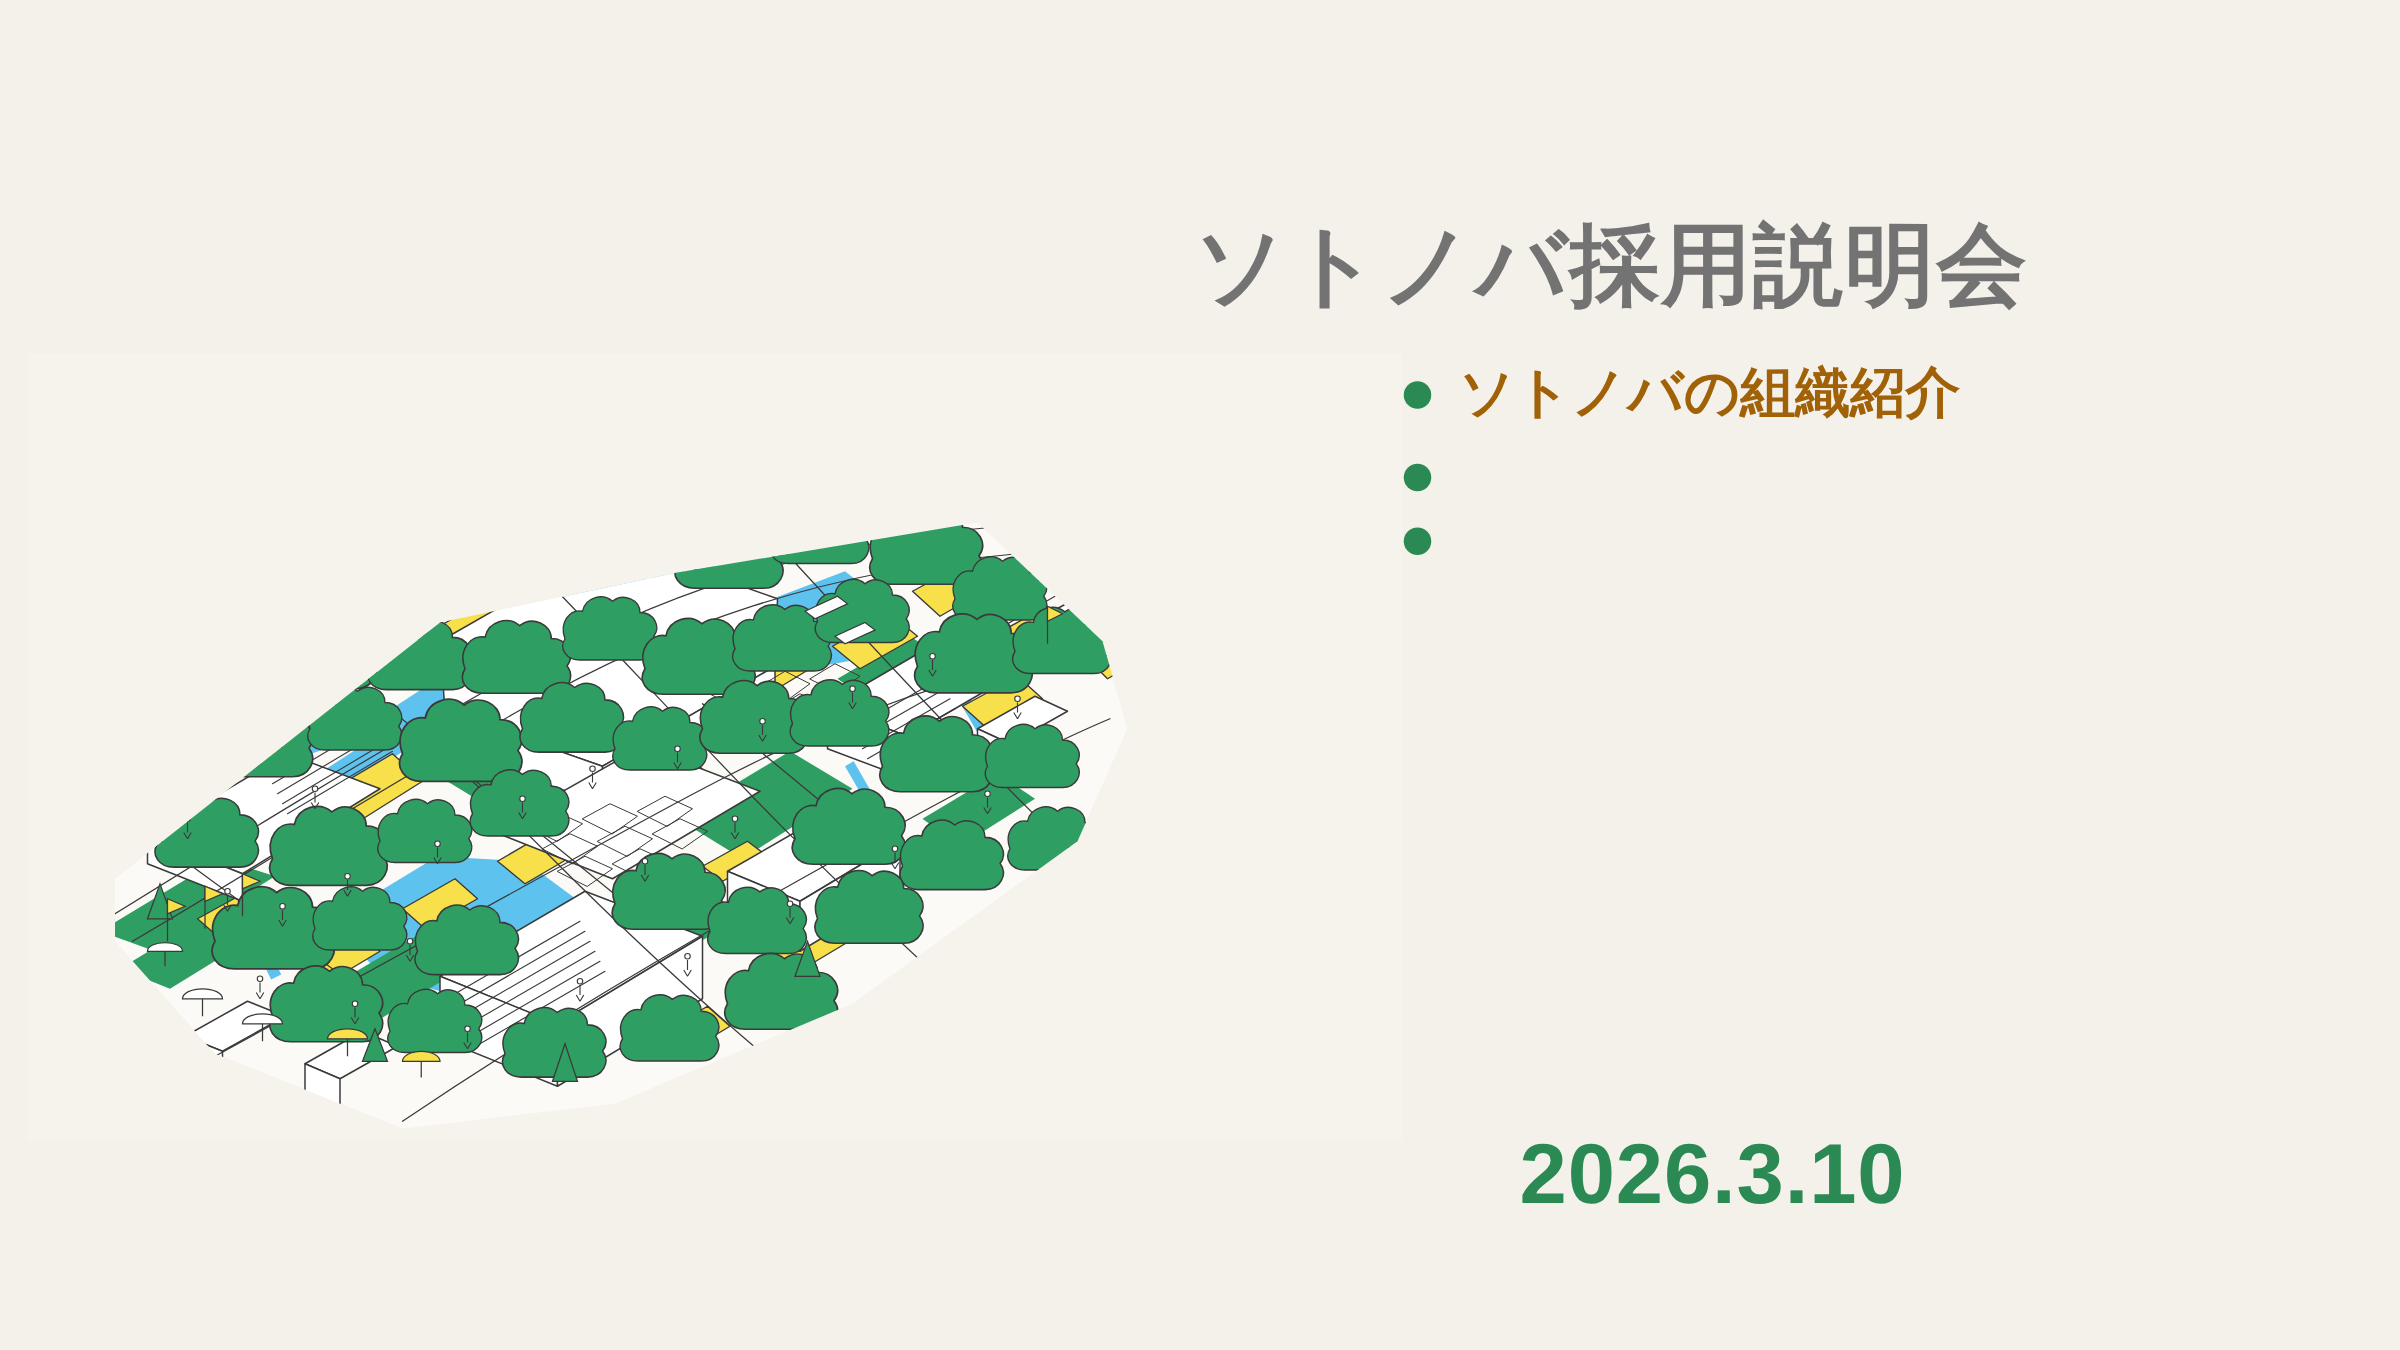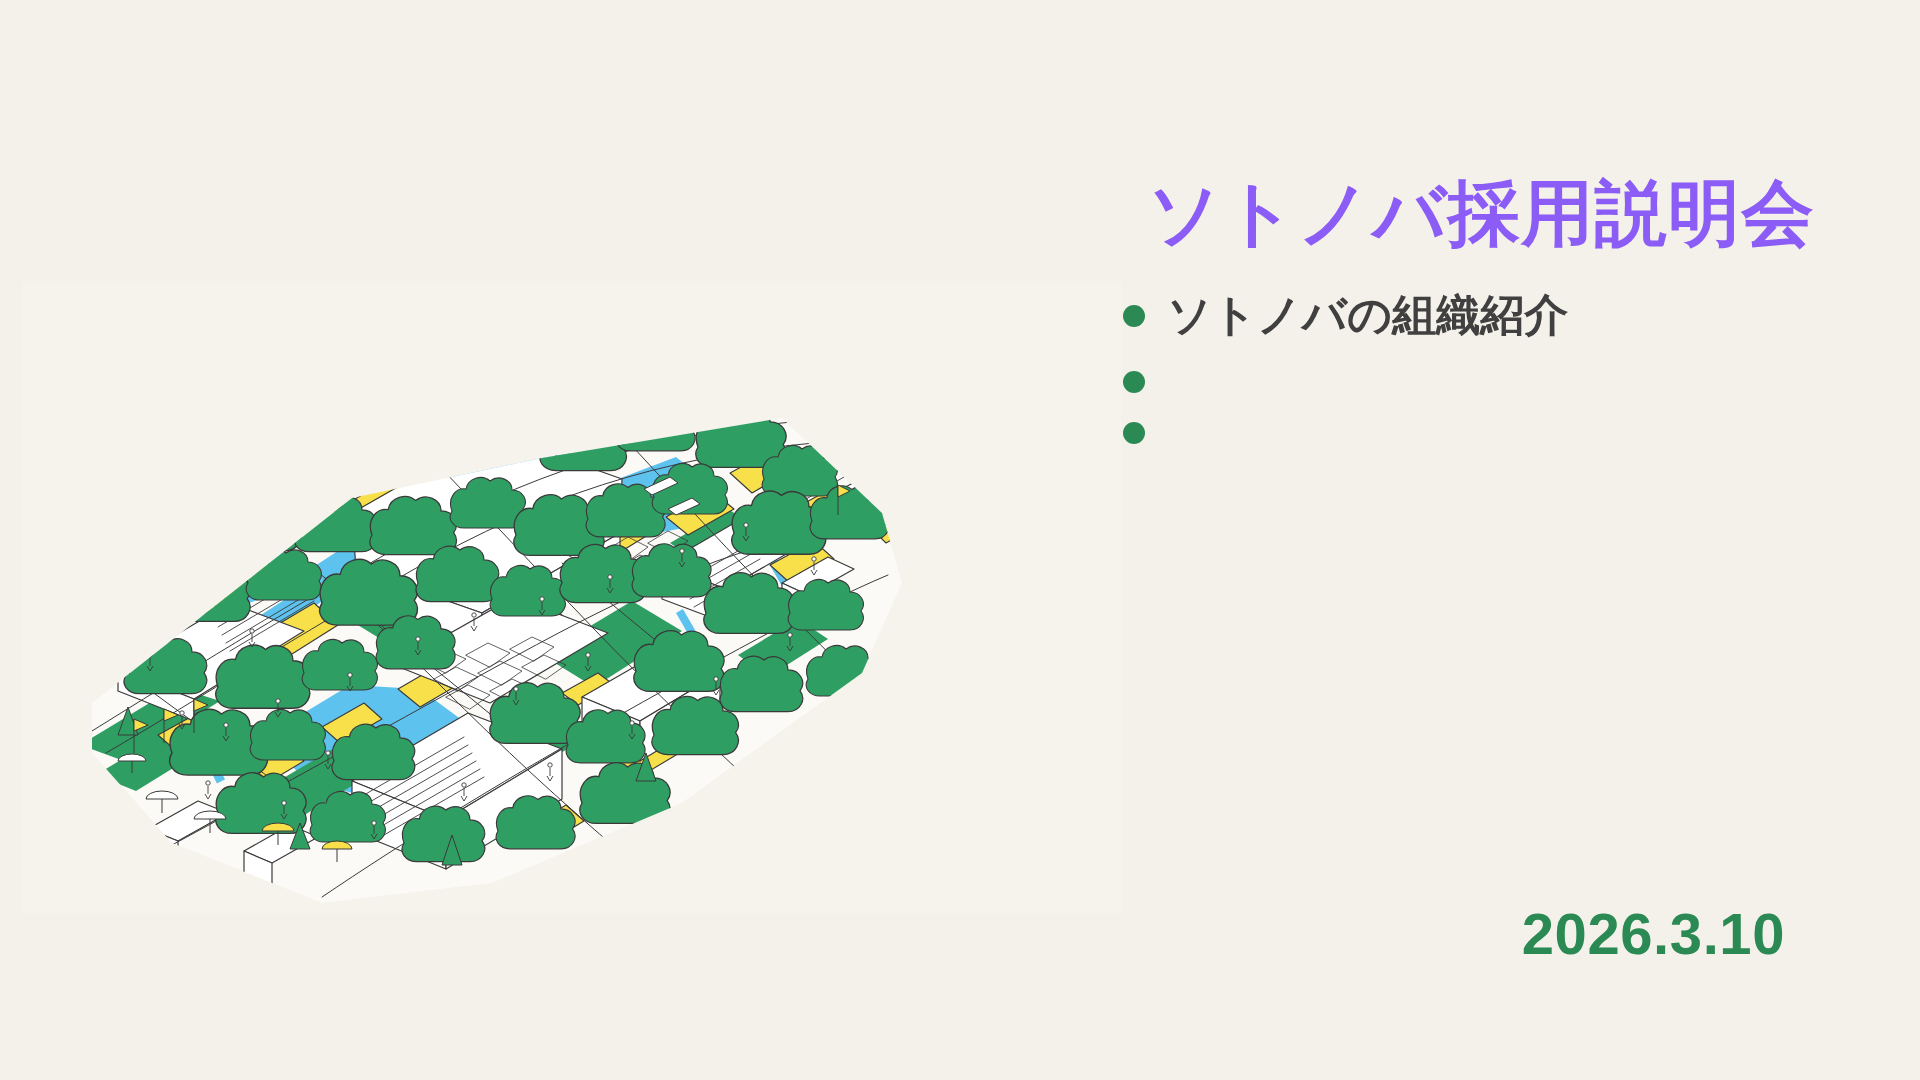--- a/index.html
+++ b/index.html
@@ -49,22 +49,21 @@
     top: 0;
     width: 965px;
     height: 1080px;
   }
 
   #page-title {
     position: absolute;
     left: 0;
     top: 128px;
     width: 860px;
-    text-align: right;
-    color: #8b5cf6;
+    color: #737373;
     font-size: 72px;
     font-weight: 700;
     letter-spacing: 0.02em;
     line-height: 1.05;
     white-space: nowrap;
   }
 
   #bullet-list {
     position: absolute;
     left: 0;
@@ -73,21 +72,21 @@
     margin: 0;
     padding: 0;
     list-style: none;
   }
   .bullet-item {
     display: flex;
     align-items: flex-start;
     justify-content: flex-start;
     margin: 0 0 12px 0;
     padding: 0;
-    color: #404040;
+    color: #a16207;
     font-size: 44px;
     font-weight: 700;
     line-height: 1.22;
     white-space: nowrap;
   }
   .bullet-dot {
     flex: 0 0 auto;
     width: 22px;
     height: 22px;
     margin-top: 17px;
@@ -98,23 +97,23 @@
   }
   .bullet-label {
     flex: 0 0 auto;
   }
 
   #event-date {
     position: absolute;
     left: 0;
     top: 900px;
     width: 830px;
-    text-align: right;
+    text-align: center;
     color: #2b8a53;
-    font-size: 58px;
+    font-size: 68px;
     font-weight: 700;
     letter-spacing: 0.01em;
     white-space: nowrap;
   }
 </style>
 </head>
 <body>
 
 <div id="slide">
 

